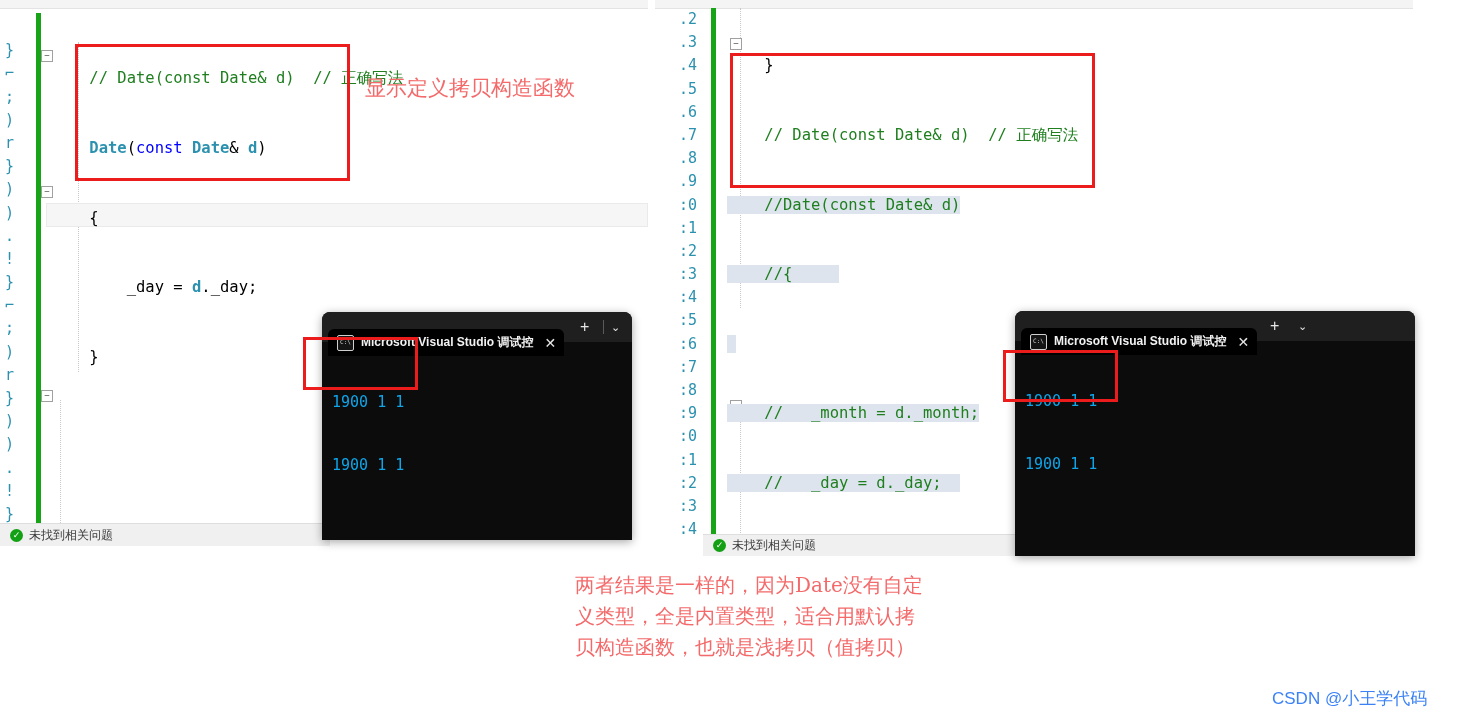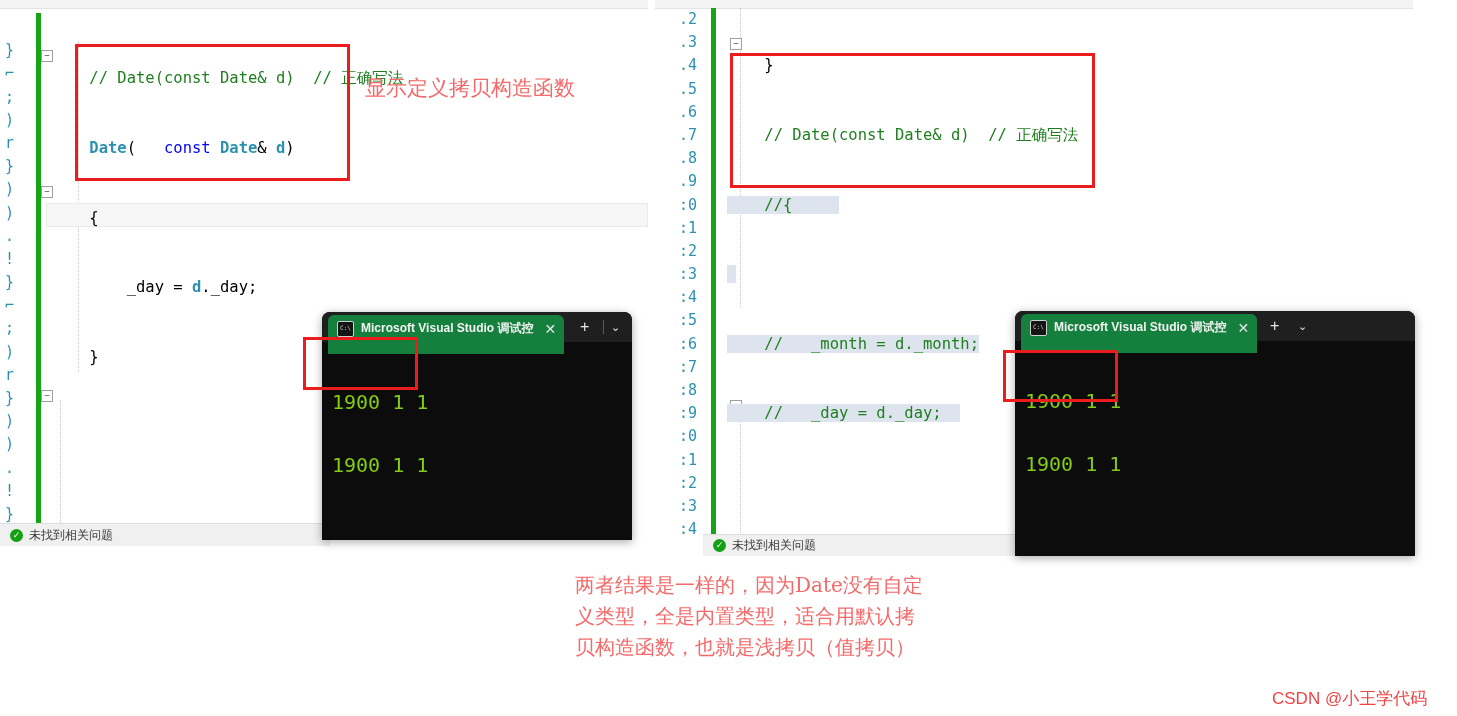--- a/index.html
+++ b/index.html
@@ -17,64 +17,64 @@
   .gutter-nums{position:absolute;top:0;bottom:0;text-align:right;
      font-family:"DejaVu Sans Mono","Liberation Mono",monospace;
      color:#2b91af;font-size:15px;line-height:23.2px;overflow:hidden;}
   .gutter-nums div{height:23.2px;white-space:pre;}
   .greenbar{position:absolute;width:5px;background:#17a417;}
   .foldcol{position:absolute;top:0;bottom:0;width:16px;}
   .codearea{position:absolute;top:0;font-family:"DejaVu Sans Mono","Liberation Mono",monospace;
      font-size:15.5px;line-height:23.2px;white-space:pre;color:#000000;}
   .codearea .ln{height:23.2px;white-space:pre;position:relative;}
   .cm{color:#1f7f1f;}          
-  .kw{color:#0000ff;margin-left:28px;}          
+  .kw{color:#0000ff;}          
   .ty{color:#2b91af;font-weight:bold;}          
   .pl{color:#000000;}
   .sel{background:#dde4ee;}
   .curline{background:#f6f6f6;box-shadow:0 0 0 1px #eaeaea inset;}
   .foldbox{position:absolute;left:0;top:6px;width:10px;height:10px;border:1px solid #a0a0a0;background:#fff;
      color:#555;font-size:9px;line-height:8px;text-align:center;font-family:"DejaVu Sans Mono",monospace;}
   .indentline{position:absolute;top:0;bottom:0;width:0;border-left:1px dotted #c8c8c8;}
 
   
   .redbox{position:absolute;border:3px solid #ec1c1c;box-sizing:border-box;pointer-events:none;}
 
   
   .redtext{position:absolute;color:#f4696a;font-family:"DejaVu Serif","Liberation Serif",serif;
      font-size:21px;line-height:30px;white-space:pre;font-weight:400;}
   .redtext.block{white-space:pre-line;font-size:20px;line-height:31px;}
 
   
   .console{position:absolute;background:#0c0c0c;border-radius:8px 8px 0 0;overflow:hidden;
      box-shadow:0 2px 10px rgba(0,0,0,.35);}
   .console .titlebar{height:30px;background:#1f1f1f;position:relative;}
-  .console .tab{position:absolute;left:6px;top:3px;height:27px;background:#15803d;border-radius:6px 6px 0 0;
-     display:flex;align-items:center;gap:7px;padding:0 8px 12px 9px;}
+  .console .tab{position:absolute;left:6px;top:17px;height:27px;background:#000000;border-radius:6px 6px 0 0;
+     display:flex;align-items:center;gap:7px;padding:0 8px 0 9px;}
   .console .tabicon{width:15px;height:14px;border:1px solid #cfcfcf;border-radius:2px;position:relative;
      font-size:6px;color:#cfcfcf;line-height:12px;text-align:center;font-family:"DejaVu Sans Mono",monospace;
      background:#141414;}
   .console .tabtitle{color:#f2f2f2;font-size:12px;font-weight:bold;white-space:nowrap;
      font-family:"Liberation Sans",sans-serif;}
   .console .tabclose{color:#e6e6e6;font-size:14px;margin-left:4px;line-height:1;}
   .console .plusbtn{position:absolute;top:5px;color:#e6e6e6;font-size:16px;line-height:20px;}
   .console .divider{position:absolute;top:8px;width:1px;height:14px;background:#5a5a5a;}
   .console .chev{position:absolute;top:6px;color:#e6e6e6;font-size:11px;line-height:18px;}
-  .console .body{padding:8px 10px 0 10px;color:#84cc16;
-     font-family:"DejaVu Sans Mono","Liberation Mono",monospace;font-size:20px;line-height:21px;white-space:pre;}
+  .console .body{padding:8px 10px 0 10px;color:#0ea5e9;
+     font-family:"DejaVu Sans Mono","Liberation Mono",monospace;font-size:15px;line-height:21px;white-space:pre;}
   .console .body .gap{height:10px;}
 
   
   .statusbar{position:absolute;background:#f0f0f0;border-top:1px solid #dedede;
      display:flex;align-items:center;gap:6px;padding-left:10px;}
   .statusbar .okicon{width:13px;height:13px;border-radius:50%;background:#14a014;color:#fff;
      font-size:9px;line-height:13px;text-align:center;font-family:"DejaVu Sans",sans-serif;}
   .statusbar .sbtext{color:#3a3a3a;font-size:12px;font-family:"Liberation Sans",sans-serif;white-space:nowrap;}
 
-  .watermark{position:absolute;color:#ef4444;font-size:17px;white-space:nowrap;
+  .watermark{position:absolute;color:#3b82f6;font-size:17px;white-space:nowrap;
      font-family:"Liberation Sans",sans-serif;}
 </style>
 </head>
 <body>
 
 <div class="root">
 
   <div class="editor" style="left:0;top:0;width:648px;height:527px;">
     <div class="topstrip"></div>
 
@@ -184,20 +184,21 @@
     <div class="indentline" style="left:85px;top:8px;height:300px;"></div>
     <div class="indentline" style="left:85px;top:400px;height:135px;"></div>
 
     <div class="foldbox" style="left:75px;top:38px;">−</div>
     <div class="foldbox" style="left:75px;top:196px;">−</div>
     <div class="foldbox" style="left:75px;top:400px;">−</div>
 
     <div class="codearea" style="left:72px;top:8px;">
       <div class="ln"><span class="pl">    }</span></div>
       <div class="ln"><span class="cm">    // Date(const Date&amp; d)  // 正确写法</span></div>
+      <div class="ln"><span class="cm sel">    //Date(const Date&amp; d)</span></div>
       <div class="ln"><span class="cm sel">    //{</span><span class="sel">     </span></div>
       <div class="ln"><span class="sel"> </span></div>
       <div class="ln"><span class="cm sel">    //   _month = d._month;</span></div>
       <div class="ln"><span class="cm sel">    //   _day = d._day;</span><span class="sel">  </span></div>
       
       
       
       
       
       

